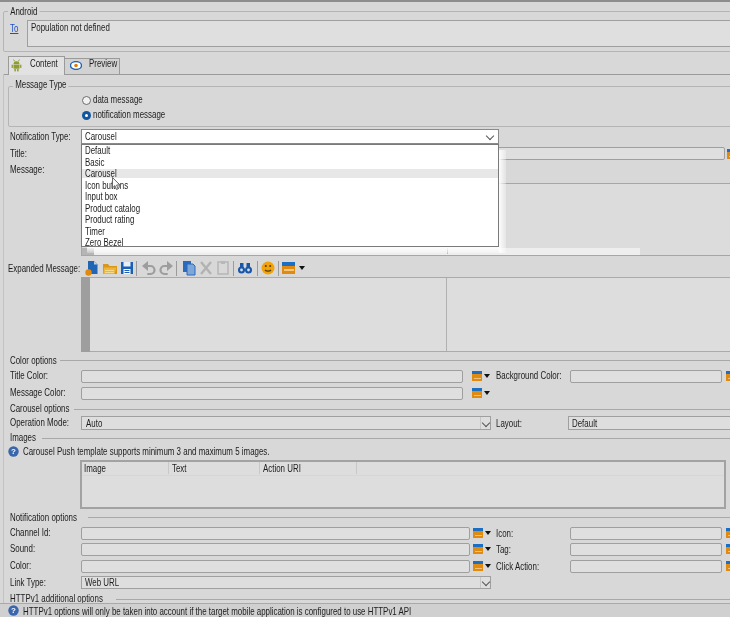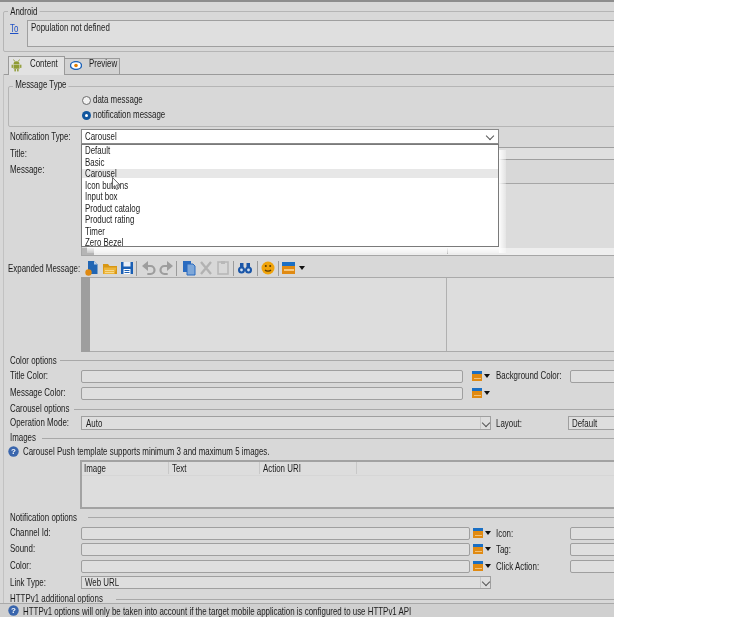--- a/index.html
+++ b/index.html
@@ -1,16 +1,16 @@
 <!DOCTYPE html>
 <html><head>
 <meta charset="utf-8">
 <style>
   html,body{margin:0;padding:0;}
-  #app{position:relative;width:614px;height:617px;background:#d8d8d8;
+  #app{position:relative;width:730px;height:617px;background:#d8d8d8;
        font-family:"Liberation Sans",sans-serif;font-size:11px;color:#1c1c1c;
        overflow:hidden;}
   .abs{position:absolute;}
   .lbl{position:absolute;white-space:nowrap;line-height:11px;transform:scaleX(0.72);transform-origin:0 0;}
   .field{position:absolute;background:#dfdfdf;border:1px solid #9f9f9f;border-radius:2px;box-sizing:border-box;}
   .combo{position:absolute;background:#dedede;border:1px solid #9f9f9f;box-sizing:border-box;}
   .rule{position:absolute;height:1px;background:#a8a8a8;}
   .darr{position:absolute;width:0;height:0;border-left:3.5px solid transparent;border-right:3.5px solid transparent;border-top:4px solid #111;}
   .chev{position:absolute;width:5px;height:5px;border-right:1px solid #555;border-bottom:1px solid #555;transform:rotate(45deg);}
   .ficon{position:absolute;width:10px;height:10px;}

